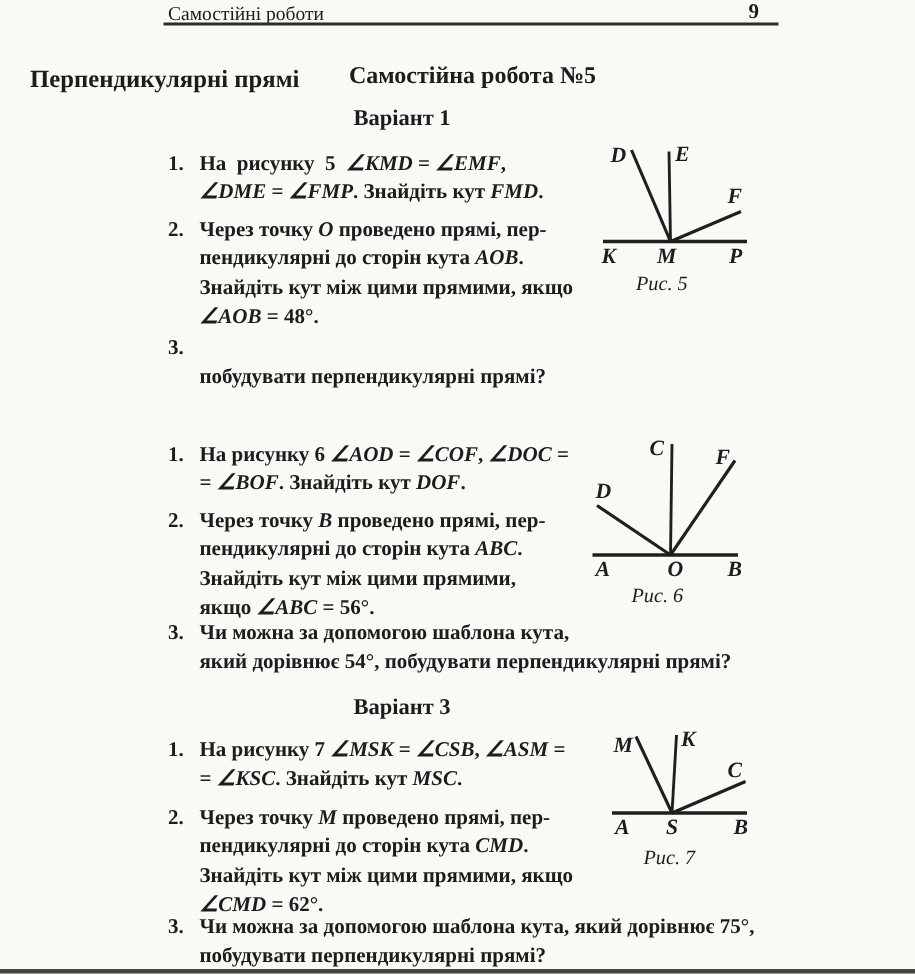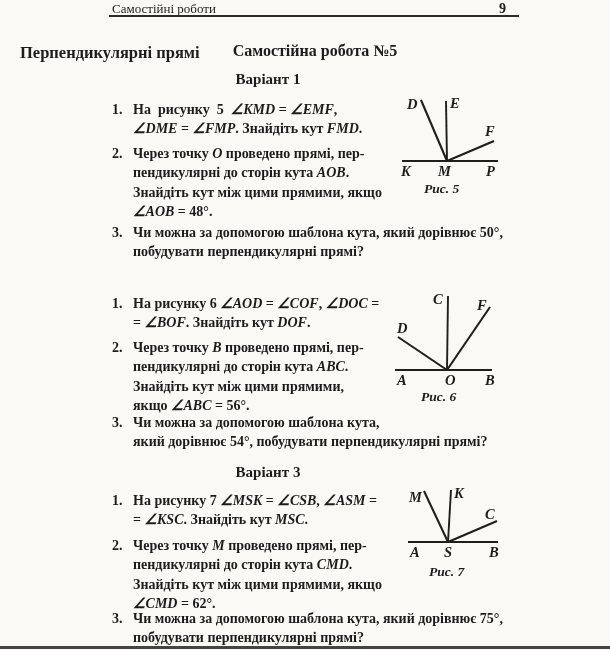--- a/index.html
+++ b/index.html
@@ -19,21 +19,21 @@
   .title2{position:absolute;left:20px;top:42px;width:590px;text-align:left;font-size:16.5px;font-weight:bold;line-height:21px;}
   .vhead{position:absolute;left:0;width:536px;text-align:center;font-size:15px;font-weight:bold;line-height:19px;}
   .prob{position:absolute;left:112px;width:460px;font-size:14px;font-weight:bold;line-height:19.4px;}
   .prob .num{position:absolute;left:0;top:0;}
   .prob .ptxt{margin-left:21px;white-space:pre-wrap;font-family:Liberation Serif, serif;}
   .m{font-style:italic;}
   .fig{position:absolute;}
   .fig svg{position:absolute;left:0;top:0;}
   .fig line{stroke:#1f1f1e;}
   .plbl{position:absolute;font-style:italic;font-weight:bold;font-size:14.5px;line-height:14px;}
-  .figcap{position:absolute;font-style:italic;font-weight:bold;font-size:13.5px;line-height:17px;white-space:nowrap;}
+  .figcap{position:absolute;font-style:italic;font-weight:normal;font-size:13.5px;line-height:17px;white-space:nowrap;}
   .bottom-edge{position:absolute;left:0;top:646;width:610px;height:3px;background:#454440;}
   .bottom-edge{top:646px;}
 </style>
 </head>
 <body>
 
 <div class="page">
 
   <div class="hdr-left">Самостійні роботи</div>
   <div class="hdr-num">9</div>
@@ -46,21 +46,21 @@
   <div class="prob" style="top:100px">
     <span class="num">1.</span>
     <div class="ptxt"><span>На  рисунку  5  </span><span class="m">∠KMD</span><span> = </span><span class="m">∠EMF</span><span>,</span><br><span class="m">∠DME</span><span> = </span><span class="m">∠FMP</span><span>. Знайдіть кут </span><span class="m">FMD</span><span>.</span></div>
   </div>
   <div class="prob" style="top:144px">
     <span class="num">2.</span>
     <div class="ptxt"><span>Через точку </span><span class="m">O</span><span> проведено прямі, пер-</span><br><span>пендикулярні до сторін кута </span><span class="m">AOB</span><span>.</span><br><span>Знайдіть кут між цими прямими, якщо</span><br><span class="m">∠AOB</span><span> = 48°.</span></div>
   </div>
   <div class="prob" style="top:223px">
     <span class="num">3.</span>
-    <div class="ptxt"><span>Чи можна за допомогою шаблона кута, який дорівнює 50°,</span><br><span>побудувати перпендикулярні прямі?</span></div>
+    <div class="ptxt"><br><span>побудувати перпендикулярні прямі?</span></div>
   </div>
 
   <div class="prob" style="top:294px">
     <span class="num">1.</span>
     <div class="ptxt"><span>На рисунку 6 </span><span class="m">∠AOD</span><span> = </span><span class="m">∠COF</span><span>, </span><span class="m">∠DOC</span><span> =</span><br><span>= </span><span class="m">∠BOF</span><span>. Знайдіть кут </span><span class="m">DOF</span><span>.</span></div>
   </div>
   <div class="prob" style="top:338px">
     <span class="num">2.</span>
     <div class="ptxt"><span>Через точку </span><span class="m">B</span><span> проведено прямі, пер-</span><br><span>пендикулярні до сторін кута </span><span class="m">ABC</span><span>.</span><br><span>Знайдіть кут між цими прямими,</span><br><span>якщо </span><span class="m">∠ABC</span><span> = 56°.</span></div>
   </div>

